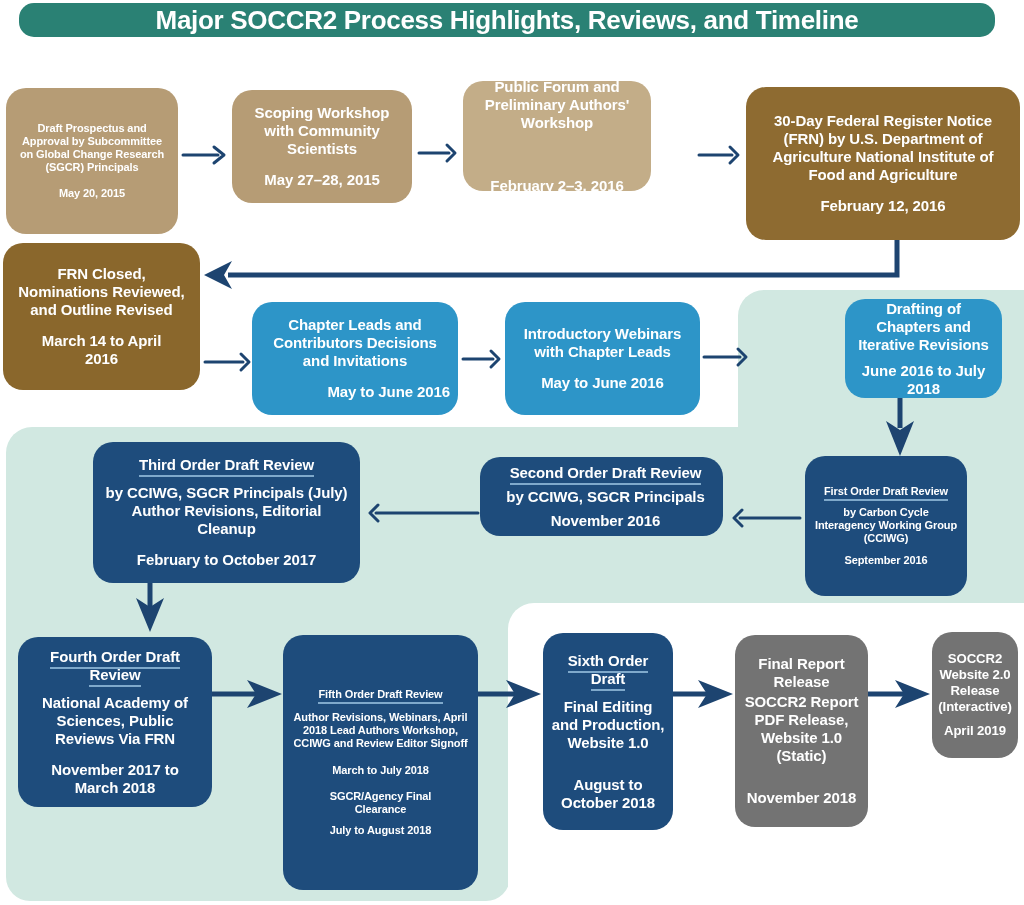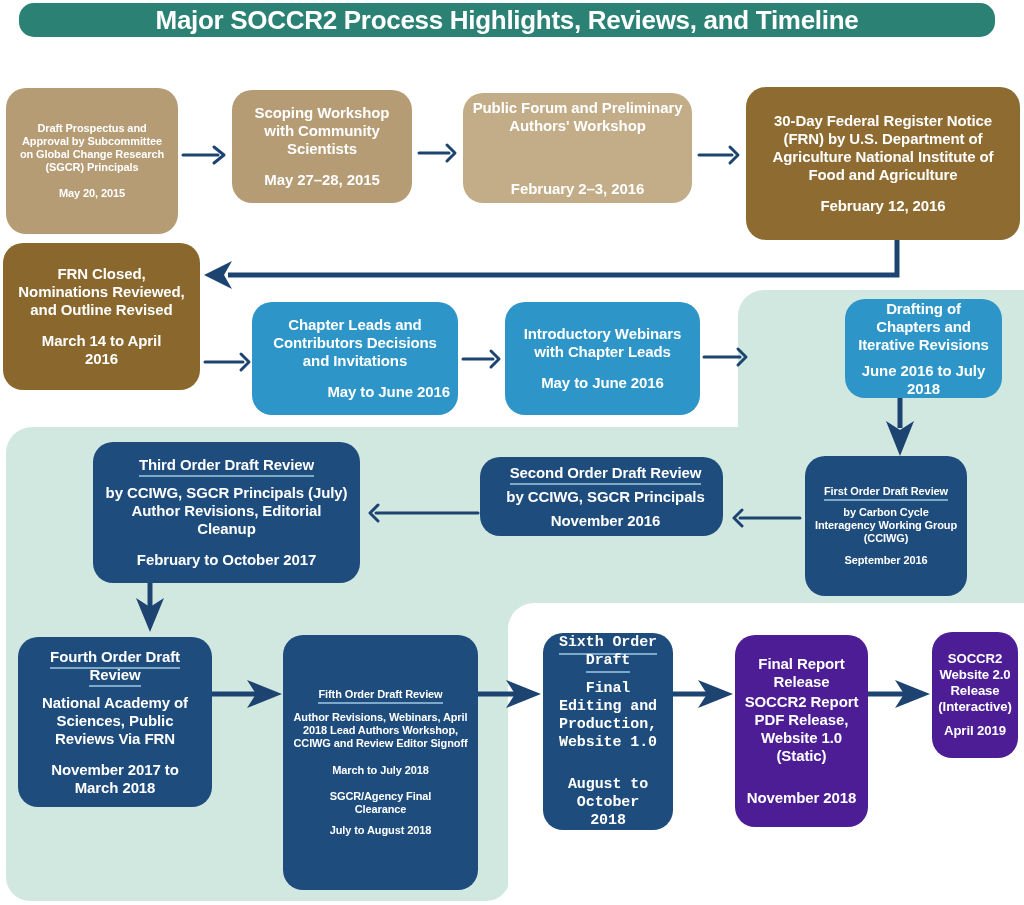--- a/index.html
+++ b/index.html
@@ -27,21 +27,21 @@
     position:absolute;color:#fff;border-radius:20px;
     display:flex;flex-direction:column;align-items:center;justify-content:center;
     text-align:center;font-size:15px;line-height:1.2;padding:8px;box-sizing:border-box;
   }
   .tan{background:#B69C75;}
   .tan-light{background:#C3AD88;}
   .brown{background:#8E6B31;}
   .brown-dk{background:#8A672C;}
   .blue{background:#2D95C8;}
   .navy{background:#1E4C7C;}
-  .green{background:#4c1d95;}
+  .green{background:#737373;}
   .nh{margin-bottom:10px;}
   .u{border-bottom:2px solid #7FA9CB;padding-bottom:2px;}
   .nd{margin-top:13px;}
   .nb2{margin-top:13px;}
   .fs14{font-size:11px;}
   .fs13{font-size:13.2px;text-align:center;}
   .gap-lg .nd{margin-top:24px;}
 </style>
 </head>
 <body>
@@ -121,21 +121,21 @@
   </div>
 
   <div class="node tan fs14" style="left:6px;top:88px;width:172px;height:146px;">
     <div>Draft Prospectus and Approval by Subcommittee on Global Change Research (SGCR) Principals</div>
     <div class="nd">May 20, 2015</div>
   </div>
   <div class="node tan" style="left:232px;top:90px;width:180px;height:113px;">
     <div>Scoping Workshop with Community Scientists</div>
     <div class="nd">May 27–28, 2015</div>
   </div>
-  <div class="node tan-light" style="left:463px;top:93px;width:229px;height:110px;gap:32px;">
+  <div class="node tan-light" style="left:463px;top:81px;width:188px;height:110px;gap:32px;">
     <div>Public Forum and Preliminary Authors' Workshop</div>
     <div class="nd">February 2–3, 2016</div>
   </div>
   <div class="node brown" style="left:746px;top:87px;width:274px;height:153px;">
     <div>30-Day Federal Register Notice (FRN) by U.S. Department of Agriculture National Institute of Food and Agriculture</div>
     <div class="nd">February 12, 2016</div>
   </div>
 
   <div class="node brown-dk" style="left:3px;top:243px;width:197px;height:147px;">
     <div>FRN Closed, Nominations Reviewed, and Outline Revised</div>
@@ -175,21 +175,21 @@
     <div>National Academy of Sciences, Public Reviews Via FRN</div>
     <div class="nd" style="max-width:130px;">November 2017 to March 2018</div>
   </div>
   <div class="node navy fs14" style="left:283px;top:635px;width:195px;height:255px;">
     <div class="nh"><span class="u">Fifth Order Draft Review</span></div>
     <div>Author Revisions, Webinars, April 2018 Lead Authors Workshop, CCIWG and Review Editor Signoff</div>
     <div class="nd">March to July 2018</div>
     <div class="nb2" style="max-width:150px;">SGCR/Agency Final Clearance</div>
     <div class="nd" style="margin-top:8px;">July to August 2018</div>
   </div>
-  <div class="node navy gap-lg" style="left:543px;top:633px;width:130px;height:197px;font-family:Liberation Mono, monospace;">
+  <div class="node navy gap-lg" style="left:543px;top:633px;width:130px;height:197px;">
     <div class="nh"><span class="u">Sixth Order Draft</span></div>
     <div>Final Editing and Production, Website 1.0</div>
     <div class="nd" style="max-width:100px;">August to October 2018</div>
   </div>
   <div class="node green gap-lg" style="left:735px;top:635px;width:133px;height:192px;">
     <div>Final Report Release</div>
     <div style="margin-top:2px;">SOCCR2 Report PDF Release, Website 1.0 (Static)</div>
     <div class="nd">November 2018</div>
   </div>
   <div class="node green fs13" style="left:932px;top:632px;width:86px;height:126px;">

